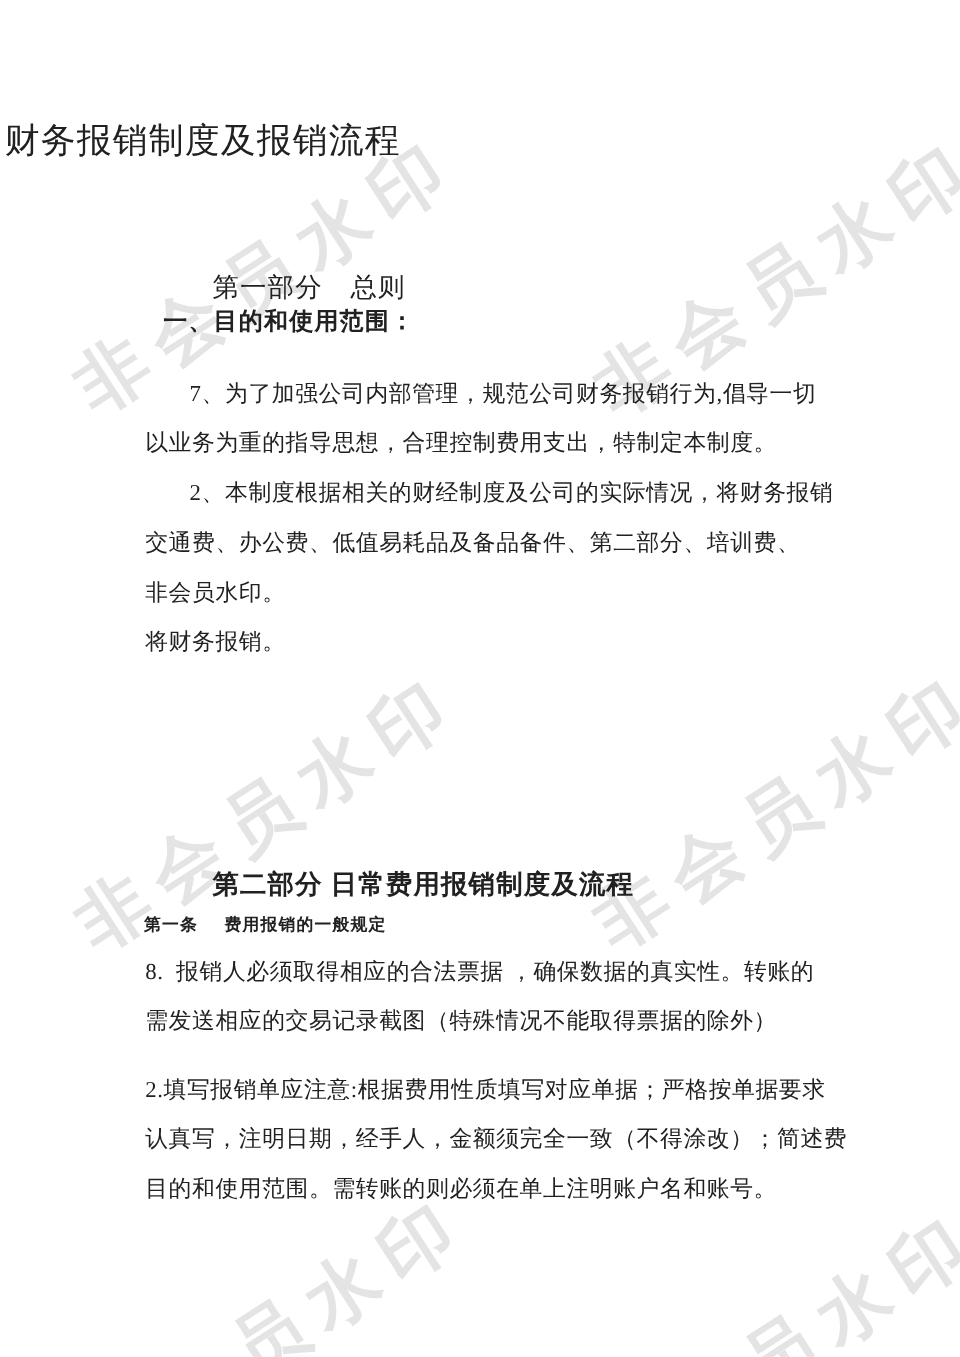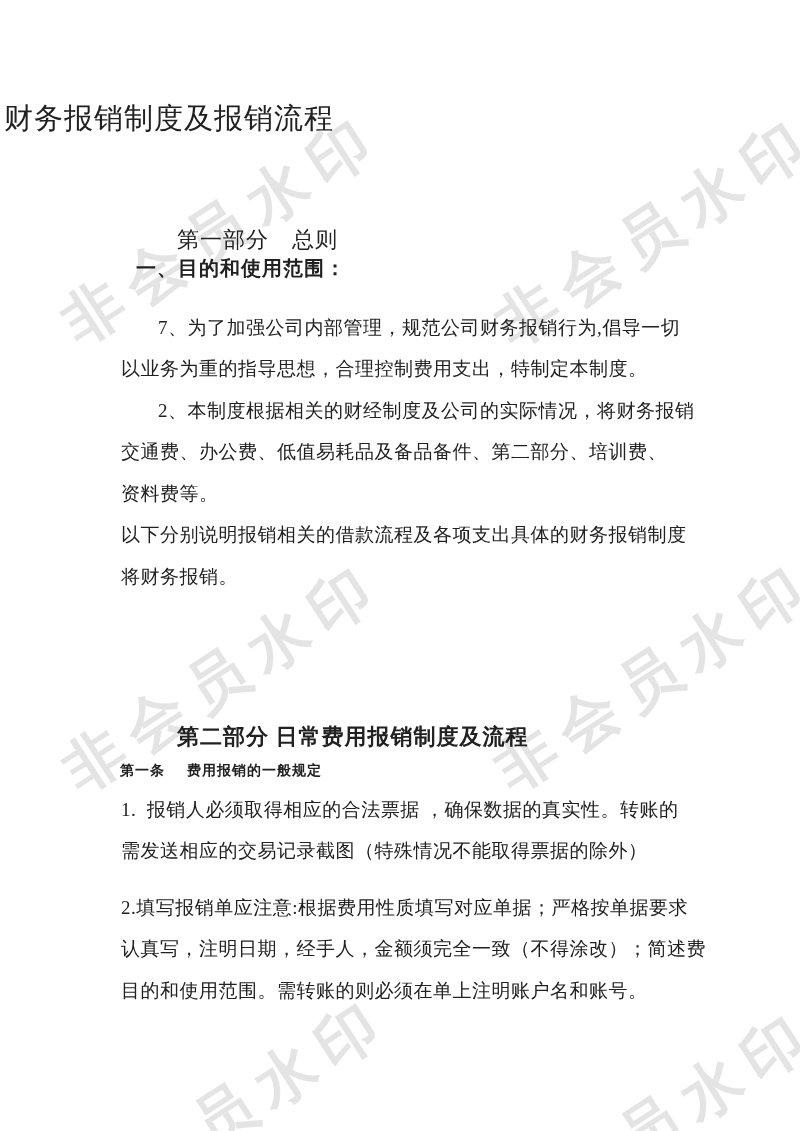--- a/index.html
+++ b/index.html
@@ -118,34 +118,33 @@
 
     <h2 class="part-heading part1-heading">第一部分　总则</h2>
 
     <h3 class="purpose-heading">一、目的和使用范围：</h3>
 
     <div class="block block-p1">
       <div class="line indent">7、为了加强公司内部管理，规范公司财务报销行为,倡导一切</div>
       <div class="line">以业务为重的指导思想，合理控制费用支出，特制定本制度。</div>
       <div class="line indent">2、本制度根据相关的财经制度及公司的实际情况，将财务报销</div>
       <div class="line">交通费、办公费、低值易耗品及备品备件、第二部分、培训费、</div>
-      <div class="line">资料费等。</div>
-      <div class="line">以下分别说明报销相关的借款流程及各项支出具体的财务报销制度</div>
+      <div class="line">非会员水印。</div>
       <div class="line">将财务报销。</div>
     </div>
 
     <h2 class="part-heading part2-heading">第二部分 日常费用报销制度及流程</h2>
 
     <div class="article-heading">
       <span>第一条</span>
       <span class="article-title">费用报销的一般规定</span>
     </div>
 
     <div class="block block-i1">
-      <div class="line">1.  报销人必须取得相应的合法票据 ，确保数据的真实性。转账的</div>
+      <div class="line">8.  报销人必须取得相应的合法票据 ，确保数据的真实性。转账的</div>
       <div class="line">需发送相应的交易记录截图（特殊情况不能取得票据的除外）</div>
     </div>
 
     <div class="block block-i2">
       <div class="line">2.填写报销单应注意:根据费用性质填写对应单据；严格按单据要求</div>
       <div class="line">认真写，注明日期，经手人，金额须完全一致（不得涂改）；简述费</div>
       <div class="line">目的和使用范围。需转账的则必须在单上注明账户名和账号。</div>
     </div>
 
   </div>

